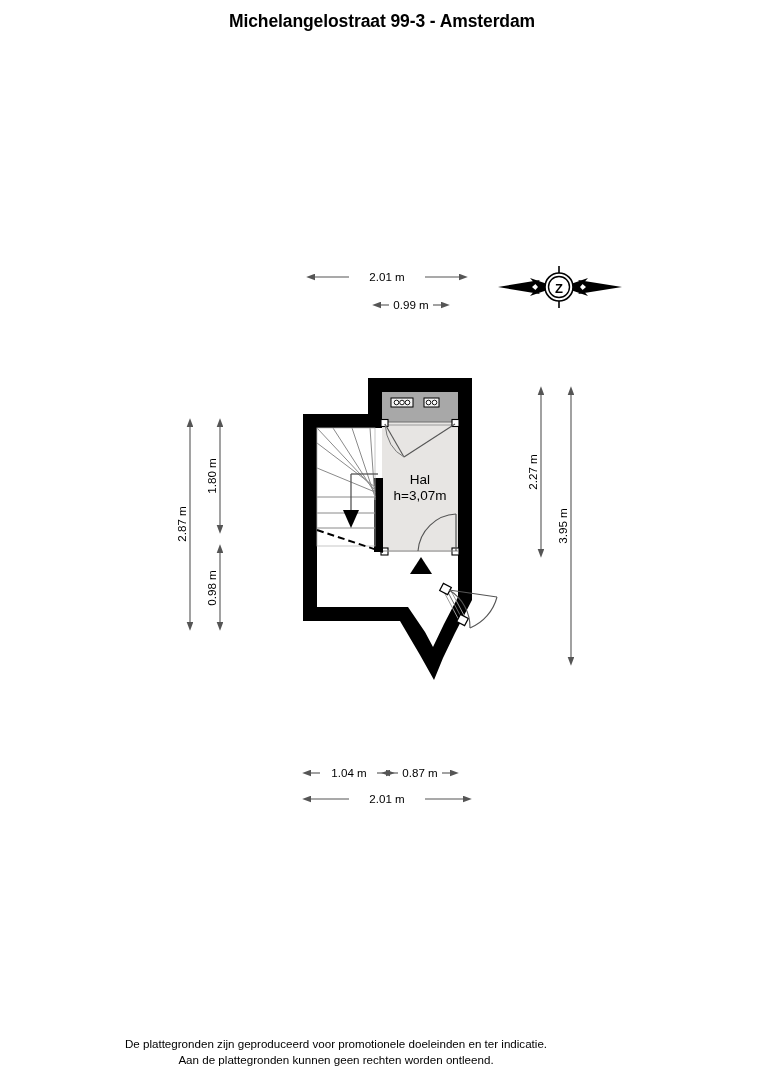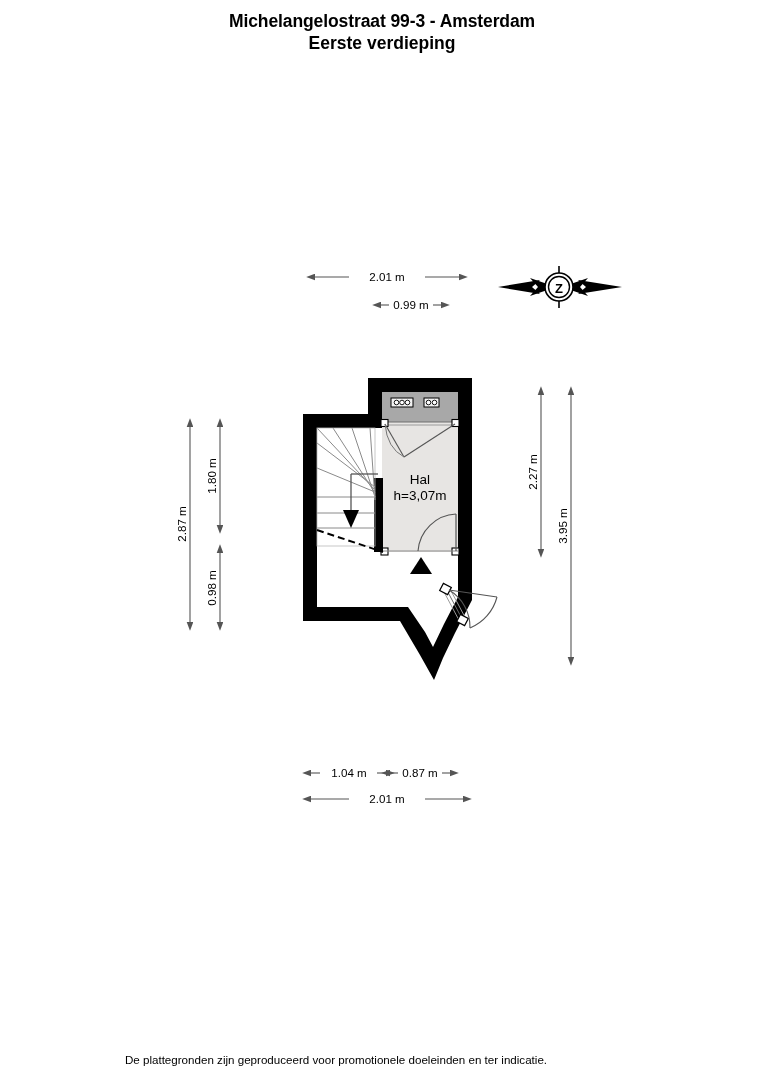--- a/index.html
+++ b/index.html
@@ -65,21 +65,20 @@
   .room-text {
     font-size: 13.5px;
     font-family: "Liberation Sans", sans-serif;
   }
 </style>
 </head>
 <body>
 
 <div id="title-block">
   <div class="line1">Michelangelostraat 99-3 - Amsterdam</div>
-  <div class="line2">Eerste verdieping</div>
 </div>
 
 <svg id="plan-canvas" viewBox="0 0 764 1080" xmlns="http://www.w3.org/2000/svg">
 
   <defs>
     <marker id="ar-start" markerWidth="9" markerHeight="9" refX="8" refY="3" orient="auto" markerUnits="strokeWidth">
       <path d="M8,0 L8,6 L0,3 z" fill="#555555"></path>
     </marker>
     <marker id="ar-end" markerWidth="9" markerHeight="9" refX="1" refY="3" orient="auto" markerUnits="strokeWidth">
       <path d="M1,0 L1,6 L9,3 z" fill="#555555"></path>
@@ -265,13 +264,14 @@
       <line x1="311" y1="799" x2="349" y2="799" stroke="#555555" stroke-width="1.1" marker-start="url(#ar-start)"></line>
       <line x1="425" y1="799" x2="463" y2="799" stroke="#555555" stroke-width="1.1" marker-end="url(#ar-end)"></line>
       <text class="dim-text" x="387" y="803" text-anchor="middle" fill="#000000">2.01 m</text>
     </g>
   </g>
 
 </svg>
 
 <div id="footer-block">
   <div>De plattegronden zijn geproduceerd voor promotionele doeleinden en ter indicatie.</div>
+  <div>Aan de plattegronden kunnen geen rechten worden ontleend.</div>
 </div>
 
 </body></html>

